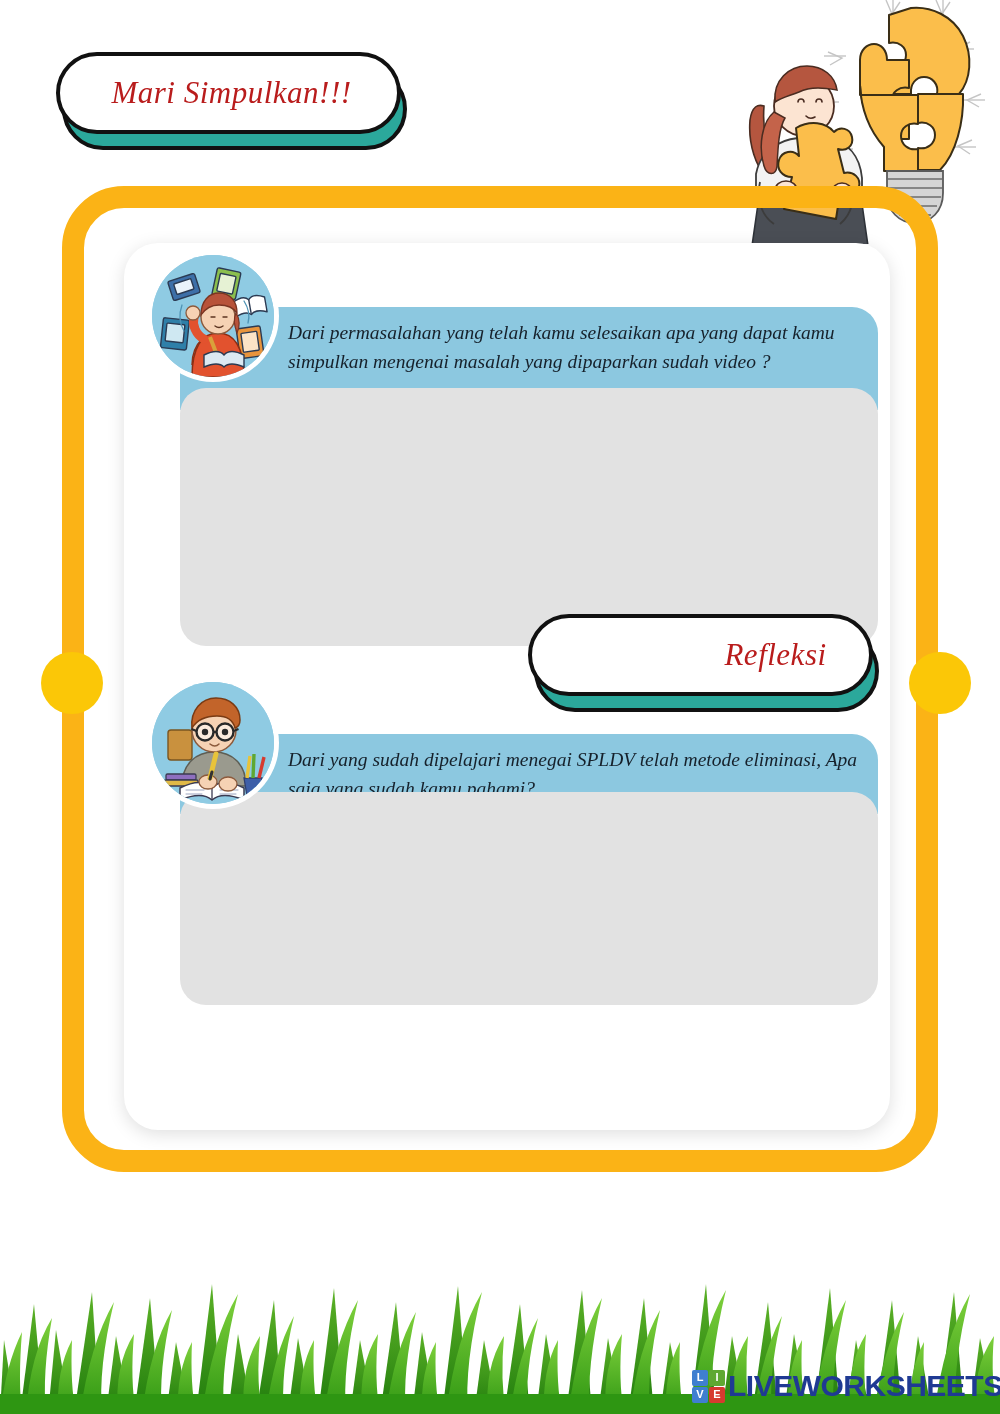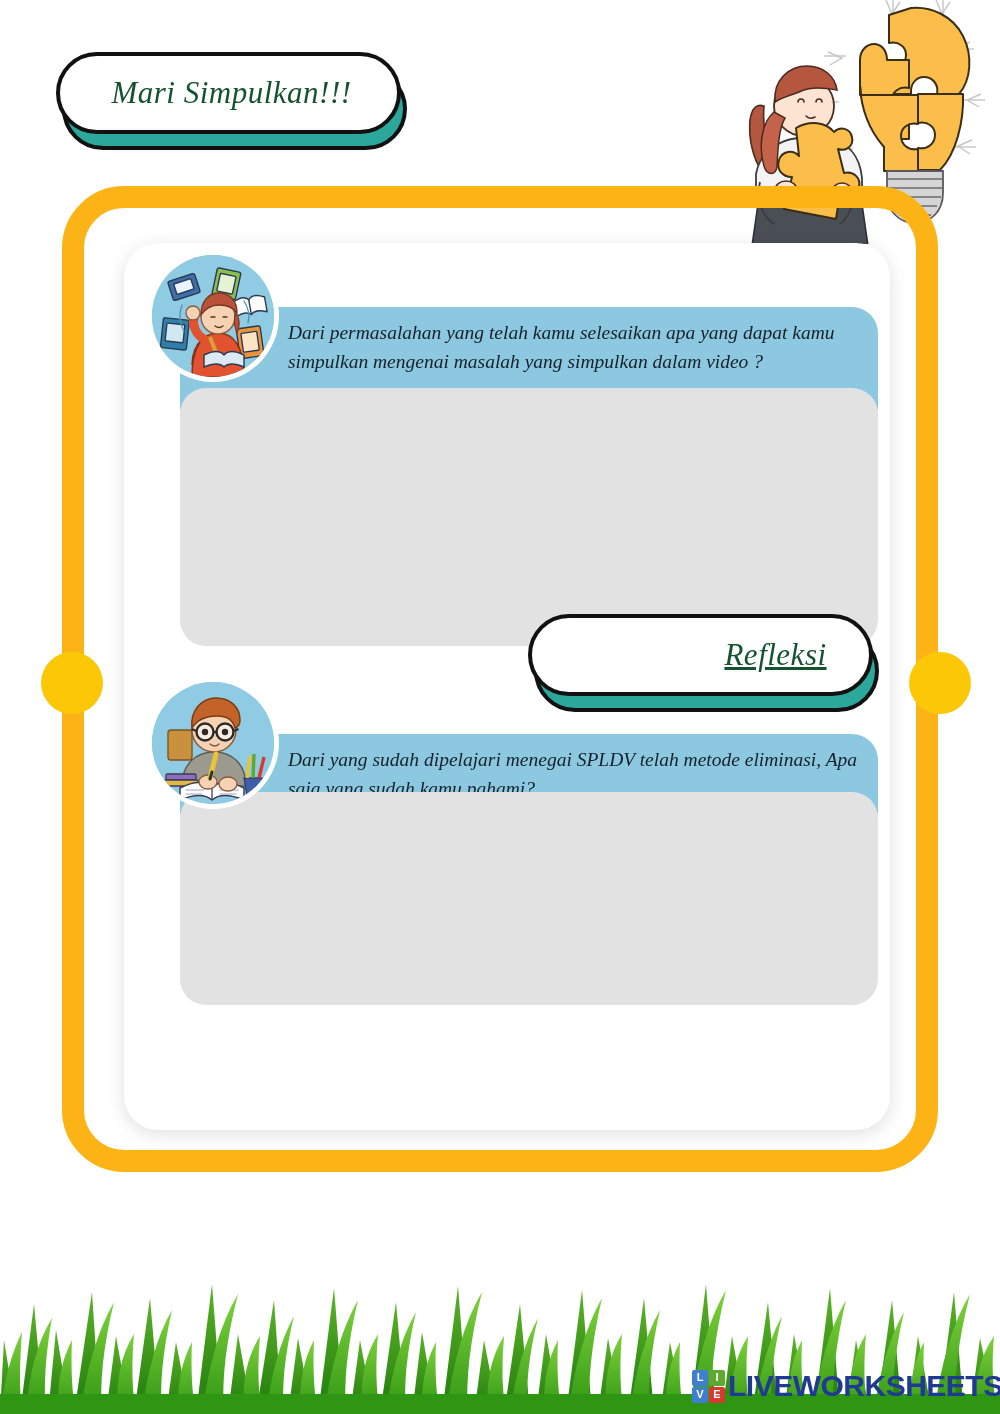--- a/index.html
+++ b/index.html
@@ -19,29 +19,29 @@
     position:absolute;left:6px;top:16px;width:100%;height:100%;
     background:#2BA89B;border:4px solid #111;border-radius:999px;
     box-sizing:border-box;
   }
   .badge .badge-face{
     position:absolute;left:0;top:0;width:100%;height:100%;
     background:#ffffff;border:4px solid #111;border-radius:999px;
     box-sizing:border-box;display:flex;align-items:center;
   }
   .badge .badge-text{
-    width:100%;color:#14532d;font-style:italic;font-weight:400;
+    width:100%;color:#b91c1c;font-style:italic;font-weight:400;
     letter-spacing:.5px;white-space:nowrap;
   }
 
   #badge-simpulkan{left:56px;top:52px;width:345px;height:82px;}
   #badge-simpulkan .badge-text{font-size:31px;text-align:center;padding-left:6px;}
 
   #badge-refleksi{left:528px;top:614px;width:345px;height:82px;}
-  #badge-refleksi .badge-text{font-size:31px;text-align:center;padding-left:150px;text-decoration:underline;}
+  #badge-refleksi .badge-text{font-size:31px;text-align:center;padding-left:150px;}
 
   
   .frame{
     position:absolute;left:62px;top:186px;width:876px;height:986px;
     border:22px solid #FBB316;border-radius:62px;box-sizing:border-box;
     background:transparent;
   }
   .dot{
     position:absolute;width:62px;height:62px;border-radius:50%;
     background:#FBC707;
@@ -261,21 +261,21 @@
               <path d="M63 71 q4 3 8 0"></path>
           </g>
 
           <path d="M58 82 l10 26" stroke="#D9A13B" stroke-width="4" fill="none"></path>
 
           <path d="M52 100 q14 -7 20 0 q6 -7 20 0 l0 12 q-14 -6 -20 0 q-6 -6 -20 0 z" fill="#DCE9F2" stroke="#2B3A52" stroke-width="1.4"></path>
         </g>
       </svg>
     </div>
     <div class="qbar" id="qbar-1">
-      <div class="qbar-text">Dari permasalahan yang telah kamu selesaikan apa yang dapat kamu simpulkan mengenai masalah yang simpulkan dalam video ?</div>
+      <div class="qbar-text">Dari permasalahan yang telah kamu selesaikan apa yang dapat kamu simpulkan mengenai masalah yang dipaparkan sudah video ?</div>
     </div>
     <div class="answer" id="answer-1"></div>
   </div>
 
   <div class="badge" id="badge-refleksi">
     <div class="badge-shadow"></div>
     <div class="badge-face">
       <div class="badge-text">Refleksi</div>
     </div>
   </div>

